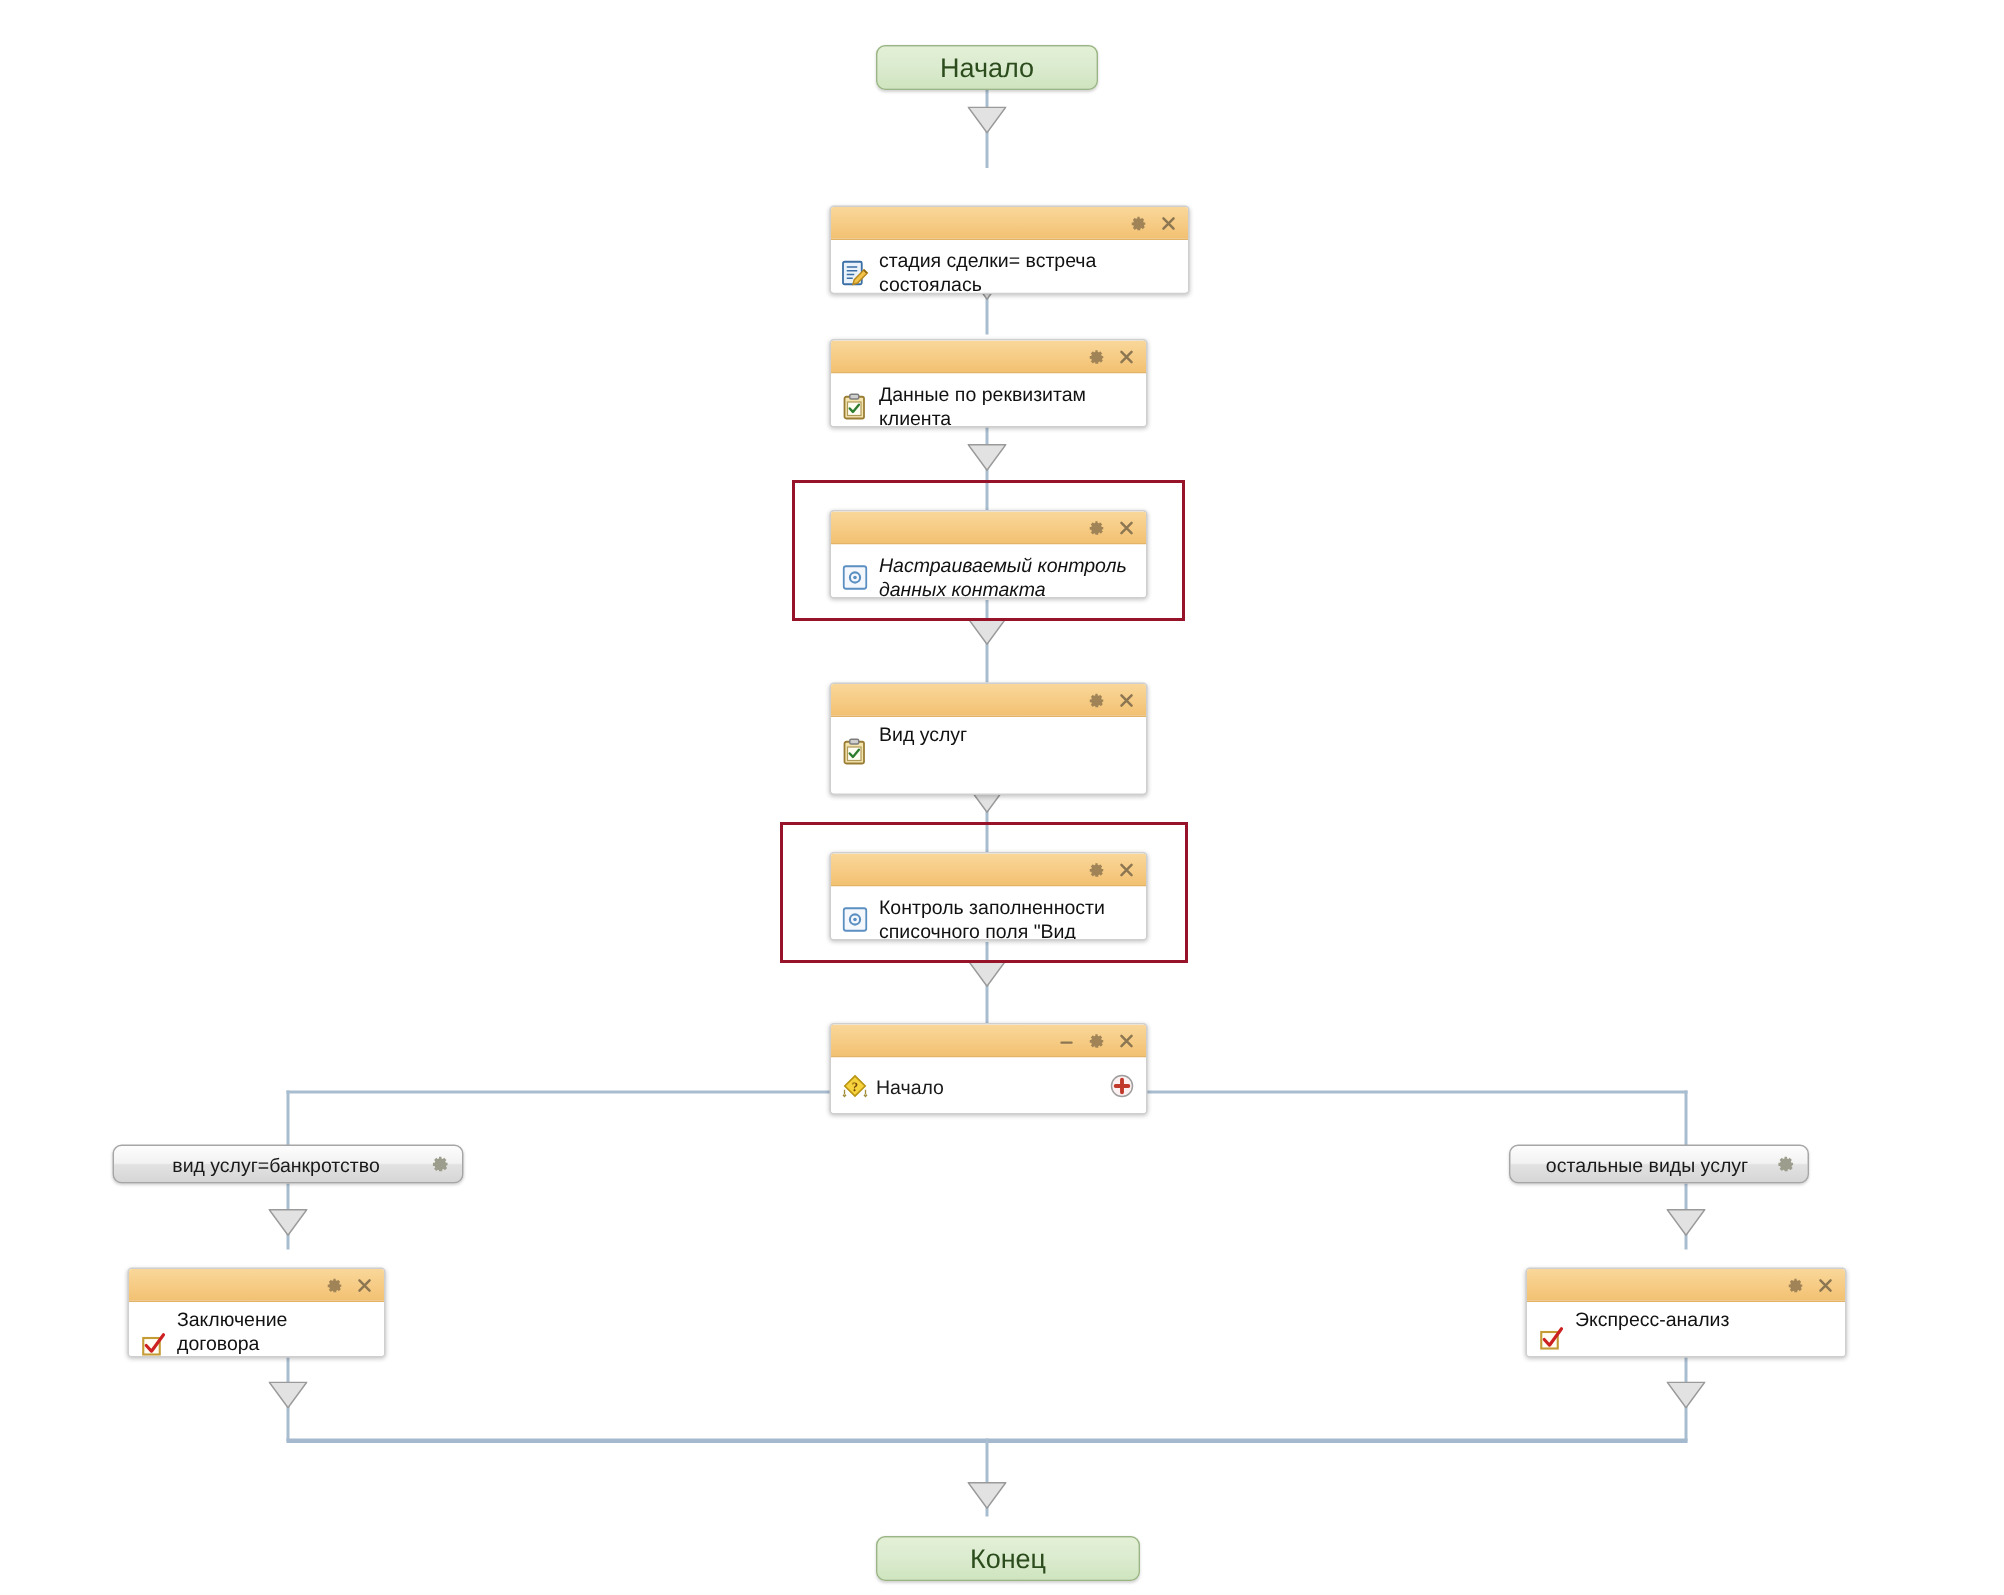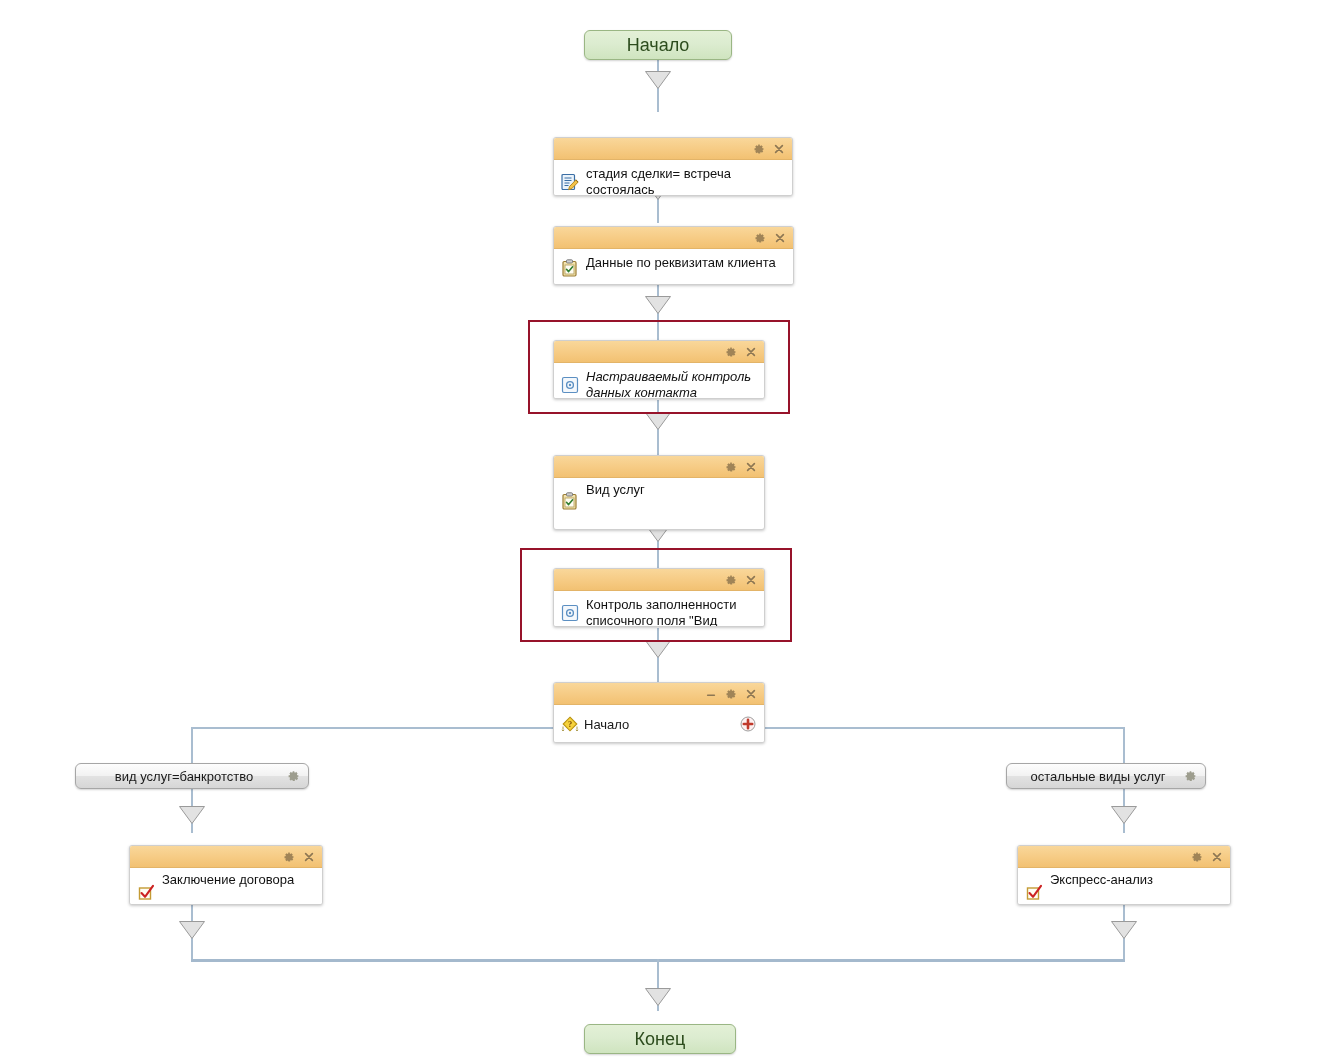--- a/index.html
+++ b/index.html
@@ -221,21 +221,21 @@
           <rect x="2" y="2.5" width="12.5" height="15" rx="1" fill="#eaf3fb" stroke="#3a6ea5" stroke-width="1.2"></rect>
           <path stroke="#3a6ea5" stroke-width="1" d="M4.5 6h7M4.5 8.5h7M4.5 11h5M4.5 13.5h4"></path>
           <path d="M9.5 14.5 16 7.8l2.2 2.2-6.5 6.7-3 .9z" fill="#f3c34a" stroke="#b88a1e" stroke-width="1"></path>
           <path d="M15.8 8 18 10.2" stroke="#8a6414" stroke-width="1"></path>
         </svg>
       </span>
       <span class="label">стадия сделки= встреча состоялась</span>
     </div>
   </div>
 
-  <div class="node" style="left:553px;top:226px;width:241px;height:59px;">
+  <div class="node" style="left:553px;top:226px;width:212px;height:59px;">
     <div class="node-header">
       <span class="hicon">
         <svg viewBox="0 0 16 16" width="12" height="12">
             <path fill="#a08457" d="M8 5.2A2.8 2.8 0 1 0 8 10.8 2.8 2.8 0 0 0 8 5.2zm0 4.2a1.4 1.4 0 1 1 0-2.8 1.4 1.4 0 0 1 0 2.8z"></path>
             <path fill="#a08457" d="M14 7H12.6a4.7 4.7 0 0 0-.5-1.2l1-1-1.9-1.9-1 1a4.7 4.7 0 0 0-1.2-.5V2H7v1.4a4.7 4.7 0 0 0-1.2.5l-1-1L2.9 4.8l1 1a4.7 4.7 0 0 0-.5 1.2H2v2.6h1.4c.1.4.3.8.5 1.2l-1 1 1.9 1.9 1-1c.4.2.8.4 1.2.5V14h2.6v-1.4c.4-.1.8-.3 1.2-.5l1 1 1.9-1.9-1-1c.2-.4.4-.8.5-1.2H14V7z"></path>
           </svg>
       </span>
       <span class="hicon">
         <svg viewBox="0 0 16 16" width="12" height="12">
             <path stroke="#8d7753" stroke-width="2.2" stroke-linecap="round" d="M3.5 3.5 12.5 12.5M12.5 3.5 3.5 12.5"></path>
@@ -384,21 +384,21 @@
   <div class="pill" style="left:1006px;top:763px;width:200px;">
     <span>остальные виды услуг</span>
     <span class="pill-gear">
       <svg viewBox="0 0 16 16" width="13" height="13">
           <path fill="#9d9d8e" d="M8 5.2A2.8 2.8 0 1 0 8 10.8 2.8 2.8 0 0 0 8 5.2zm0 4.2a1.4 1.4 0 1 1 0-2.8 1.4 1.4 0 0 1 0 2.8z"></path>
           <path fill="#9d9d8e" d="M14 7H12.6a4.7 4.7 0 0 0-.5-1.2l1-1-1.9-1.9-1 1a4.7 4.7 0 0 0-1.2-.5V2H7v1.4a4.7 4.7 0 0 0-1.2.5l-1-1L2.9 4.8l1 1a4.7 4.7 0 0 0-.5 1.2H2v2.6h1.4c.1.4.3.8.5 1.2l-1 1 1.9 1.9 1-1c.4.2.8.4 1.2.5V14h2.6v-1.4c.4-.1.8-.3 1.2-.5l1 1 1.9-1.9-1-1c.2-.4.4-.8.5-1.2H14V7z"></path>
         </svg>
     </span>
   </div>
 
-  <div class="node" style="left:85px;top:845px;width:194px;height:60px;margin-left:44px;">
+  <div class="node" style="left:85px;top:845px;width:172px;height:60px;">
     <div class="node-header">
       <span class="hicon">
         <svg viewBox="0 0 16 16" width="12" height="12">
             <path fill="#a08457" d="M8 5.2A2.8 2.8 0 1 0 8 10.8 2.8 2.8 0 0 0 8 5.2zm0 4.2a1.4 1.4 0 1 1 0-2.8 1.4 1.4 0 0 1 0 2.8z"></path>
             <path fill="#a08457" d="M14 7H12.6a4.7 4.7 0 0 0-.5-1.2l1-1-1.9-1.9-1 1a4.7 4.7 0 0 0-1.2-.5V2H7v1.4a4.7 4.7 0 0 0-1.2.5l-1-1L2.9 4.8l1 1a4.7 4.7 0 0 0-.5 1.2H2v2.6h1.4c.1.4.3.8.5 1.2l-1 1 1.9 1.9 1-1c.4.2.8.4 1.2.5V14h2.6v-1.4c.4-.1.8-.3 1.2-.5l1 1 1.9-1.9-1-1c.2-.4.4-.8.5-1.2H14V7z"></path>
           </svg>
       </span>
       <span class="hicon">
         <svg viewBox="0 0 16 16" width="12" height="12">
             <path stroke="#8d7753" stroke-width="2.2" stroke-linecap="round" d="M3.5 3.5 12.5 12.5M12.5 3.5 3.5 12.5"></path>
@@ -434,17 +434,17 @@
       <span class="node-icon" style="top:auto;bottom:4px;transform:none;">
         <svg viewBox="0 0 20 20" width="20" height="20">
           <rect x="3.5" y="6" width="11" height="11" fill="#fffdf4" stroke="#c49b34" stroke-width="1.4"></rect>
           <path d="M5.5 11 9 14.8 17 3.8" stroke="#cc2222" stroke-width="2.1" fill="none" stroke-linecap="round" stroke-linejoin="round"></path>
         </svg>
       </span>
       <span class="label">Экспресс-анализ</span>
     </div>
   </div>
 
-  <div class="terminator" style="left:584px;top:1024px;width:152px;height:30px;">
+  <div class="terminator" style="left:584px;top:1024px;width:176px;height:30px;">
     <span>Конец</span>
   </div>
 
 </div>
 
 </body></html>

